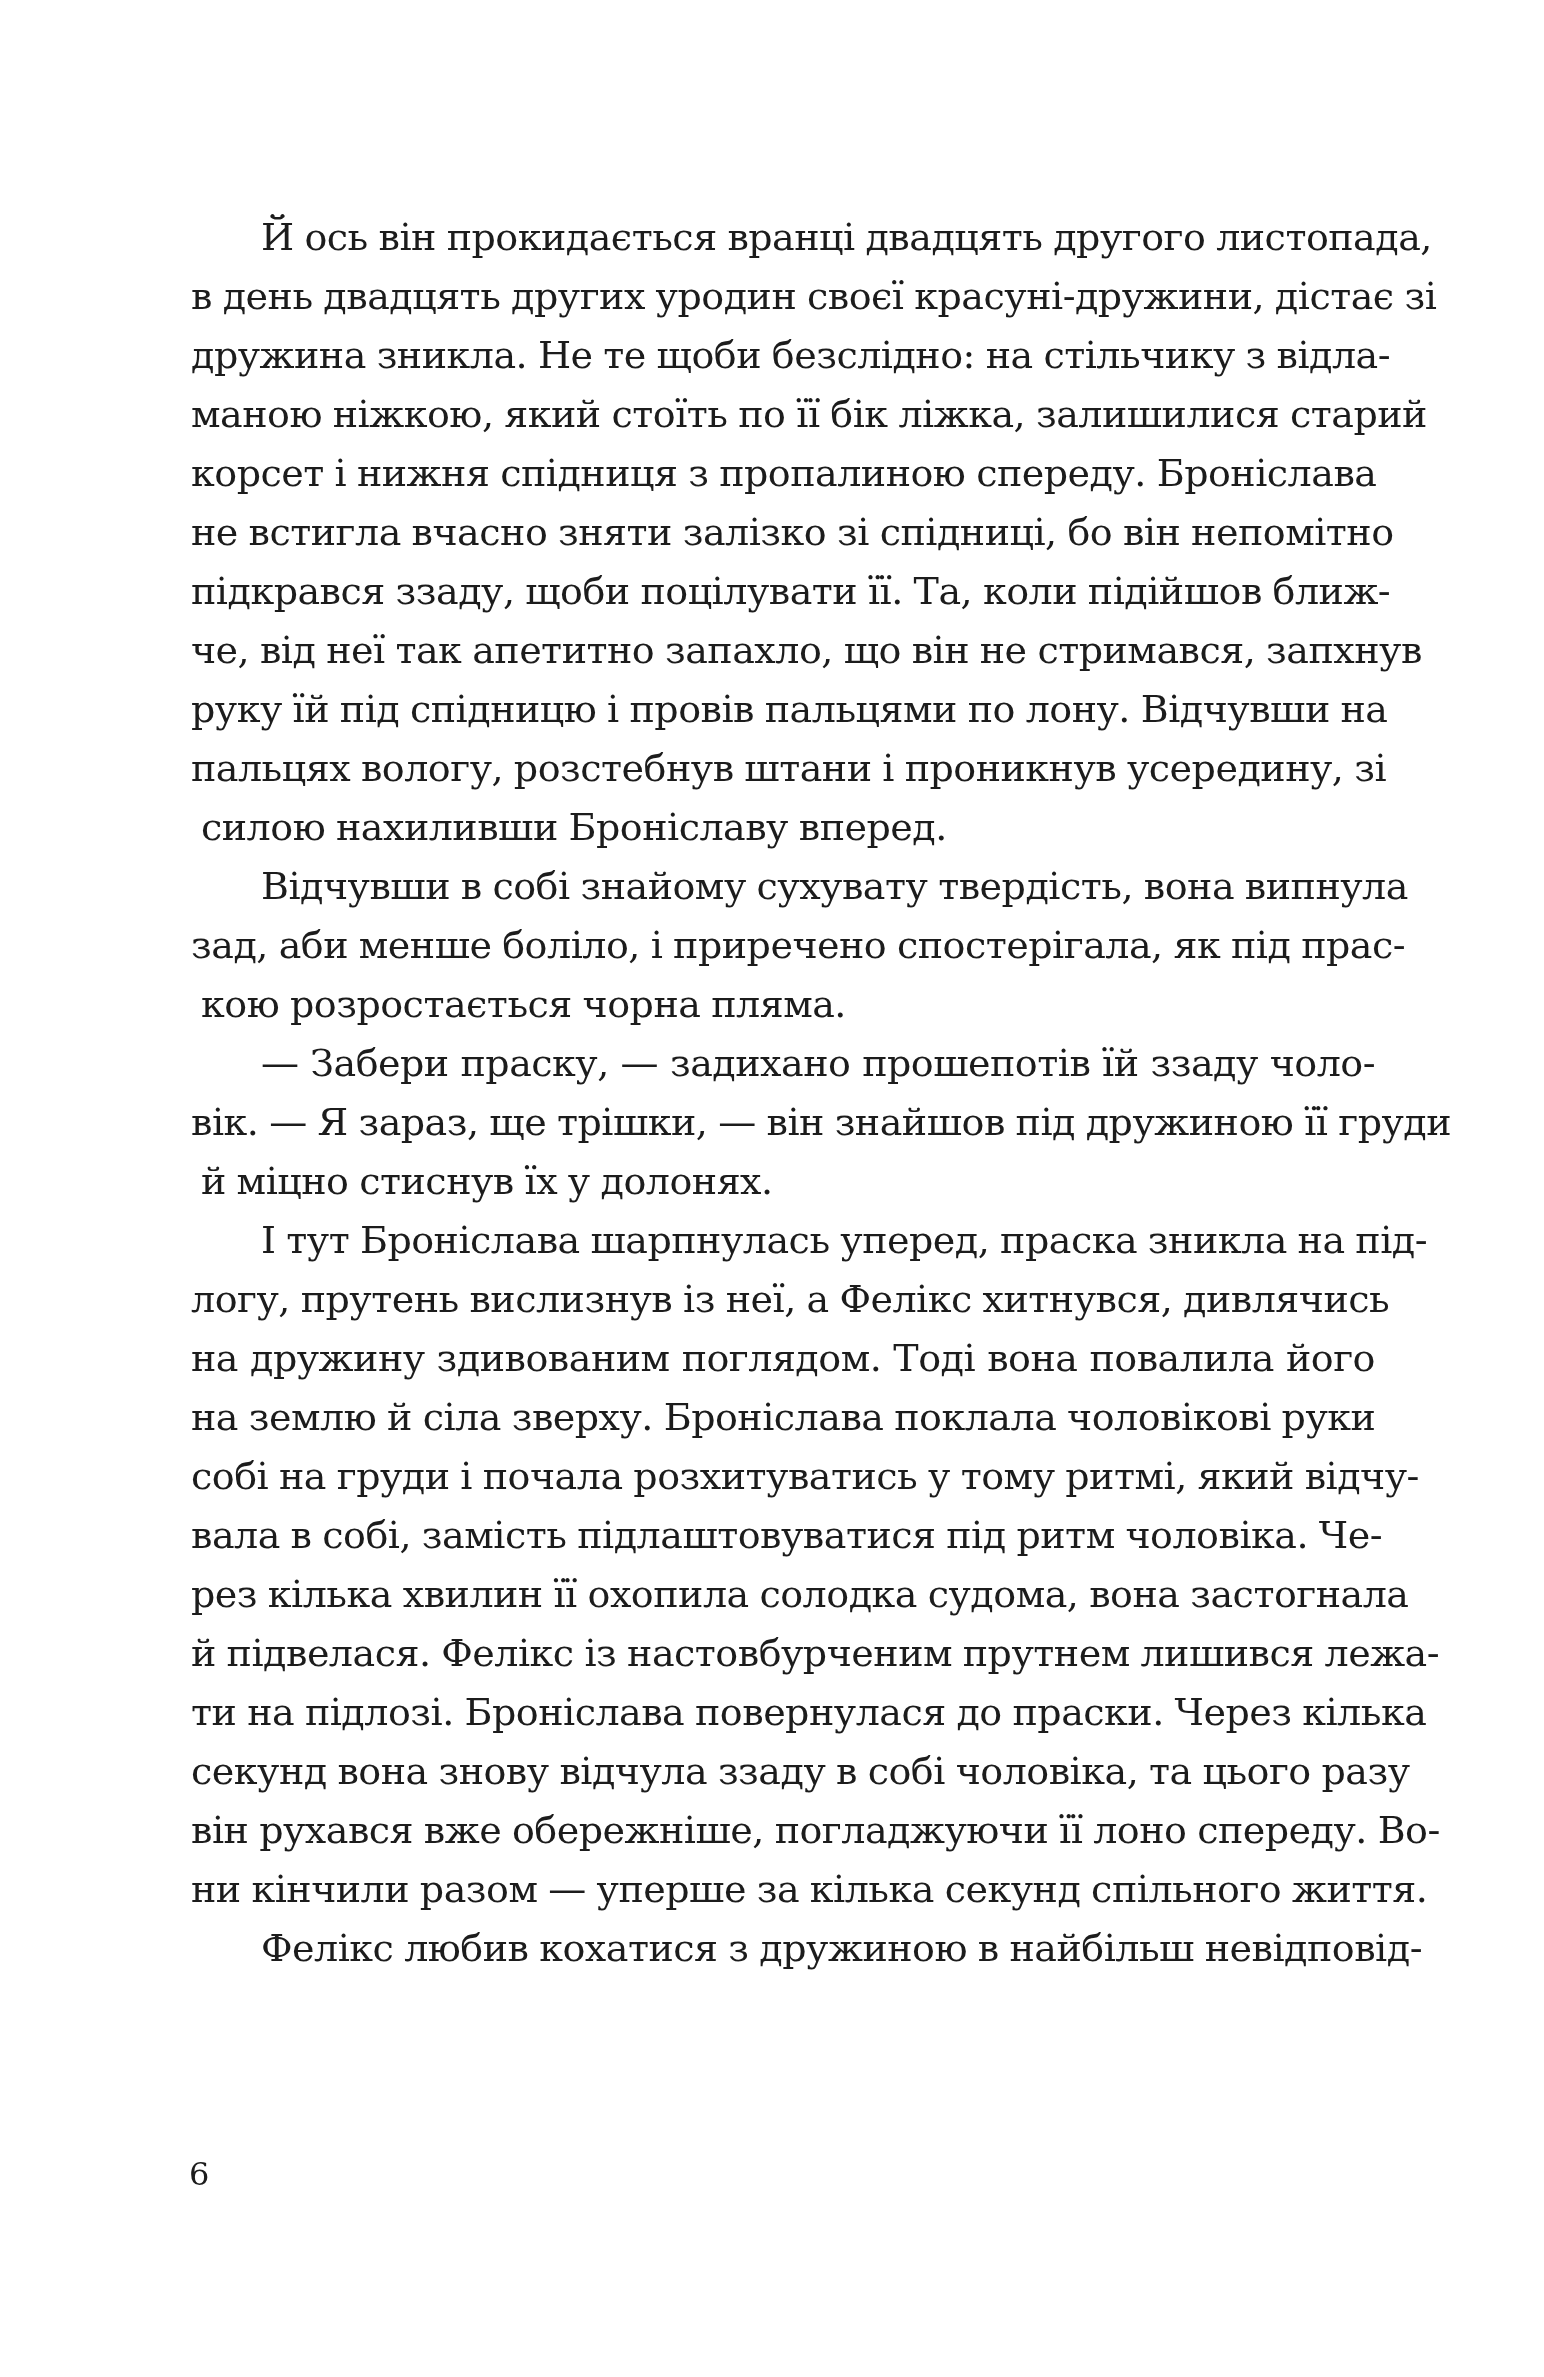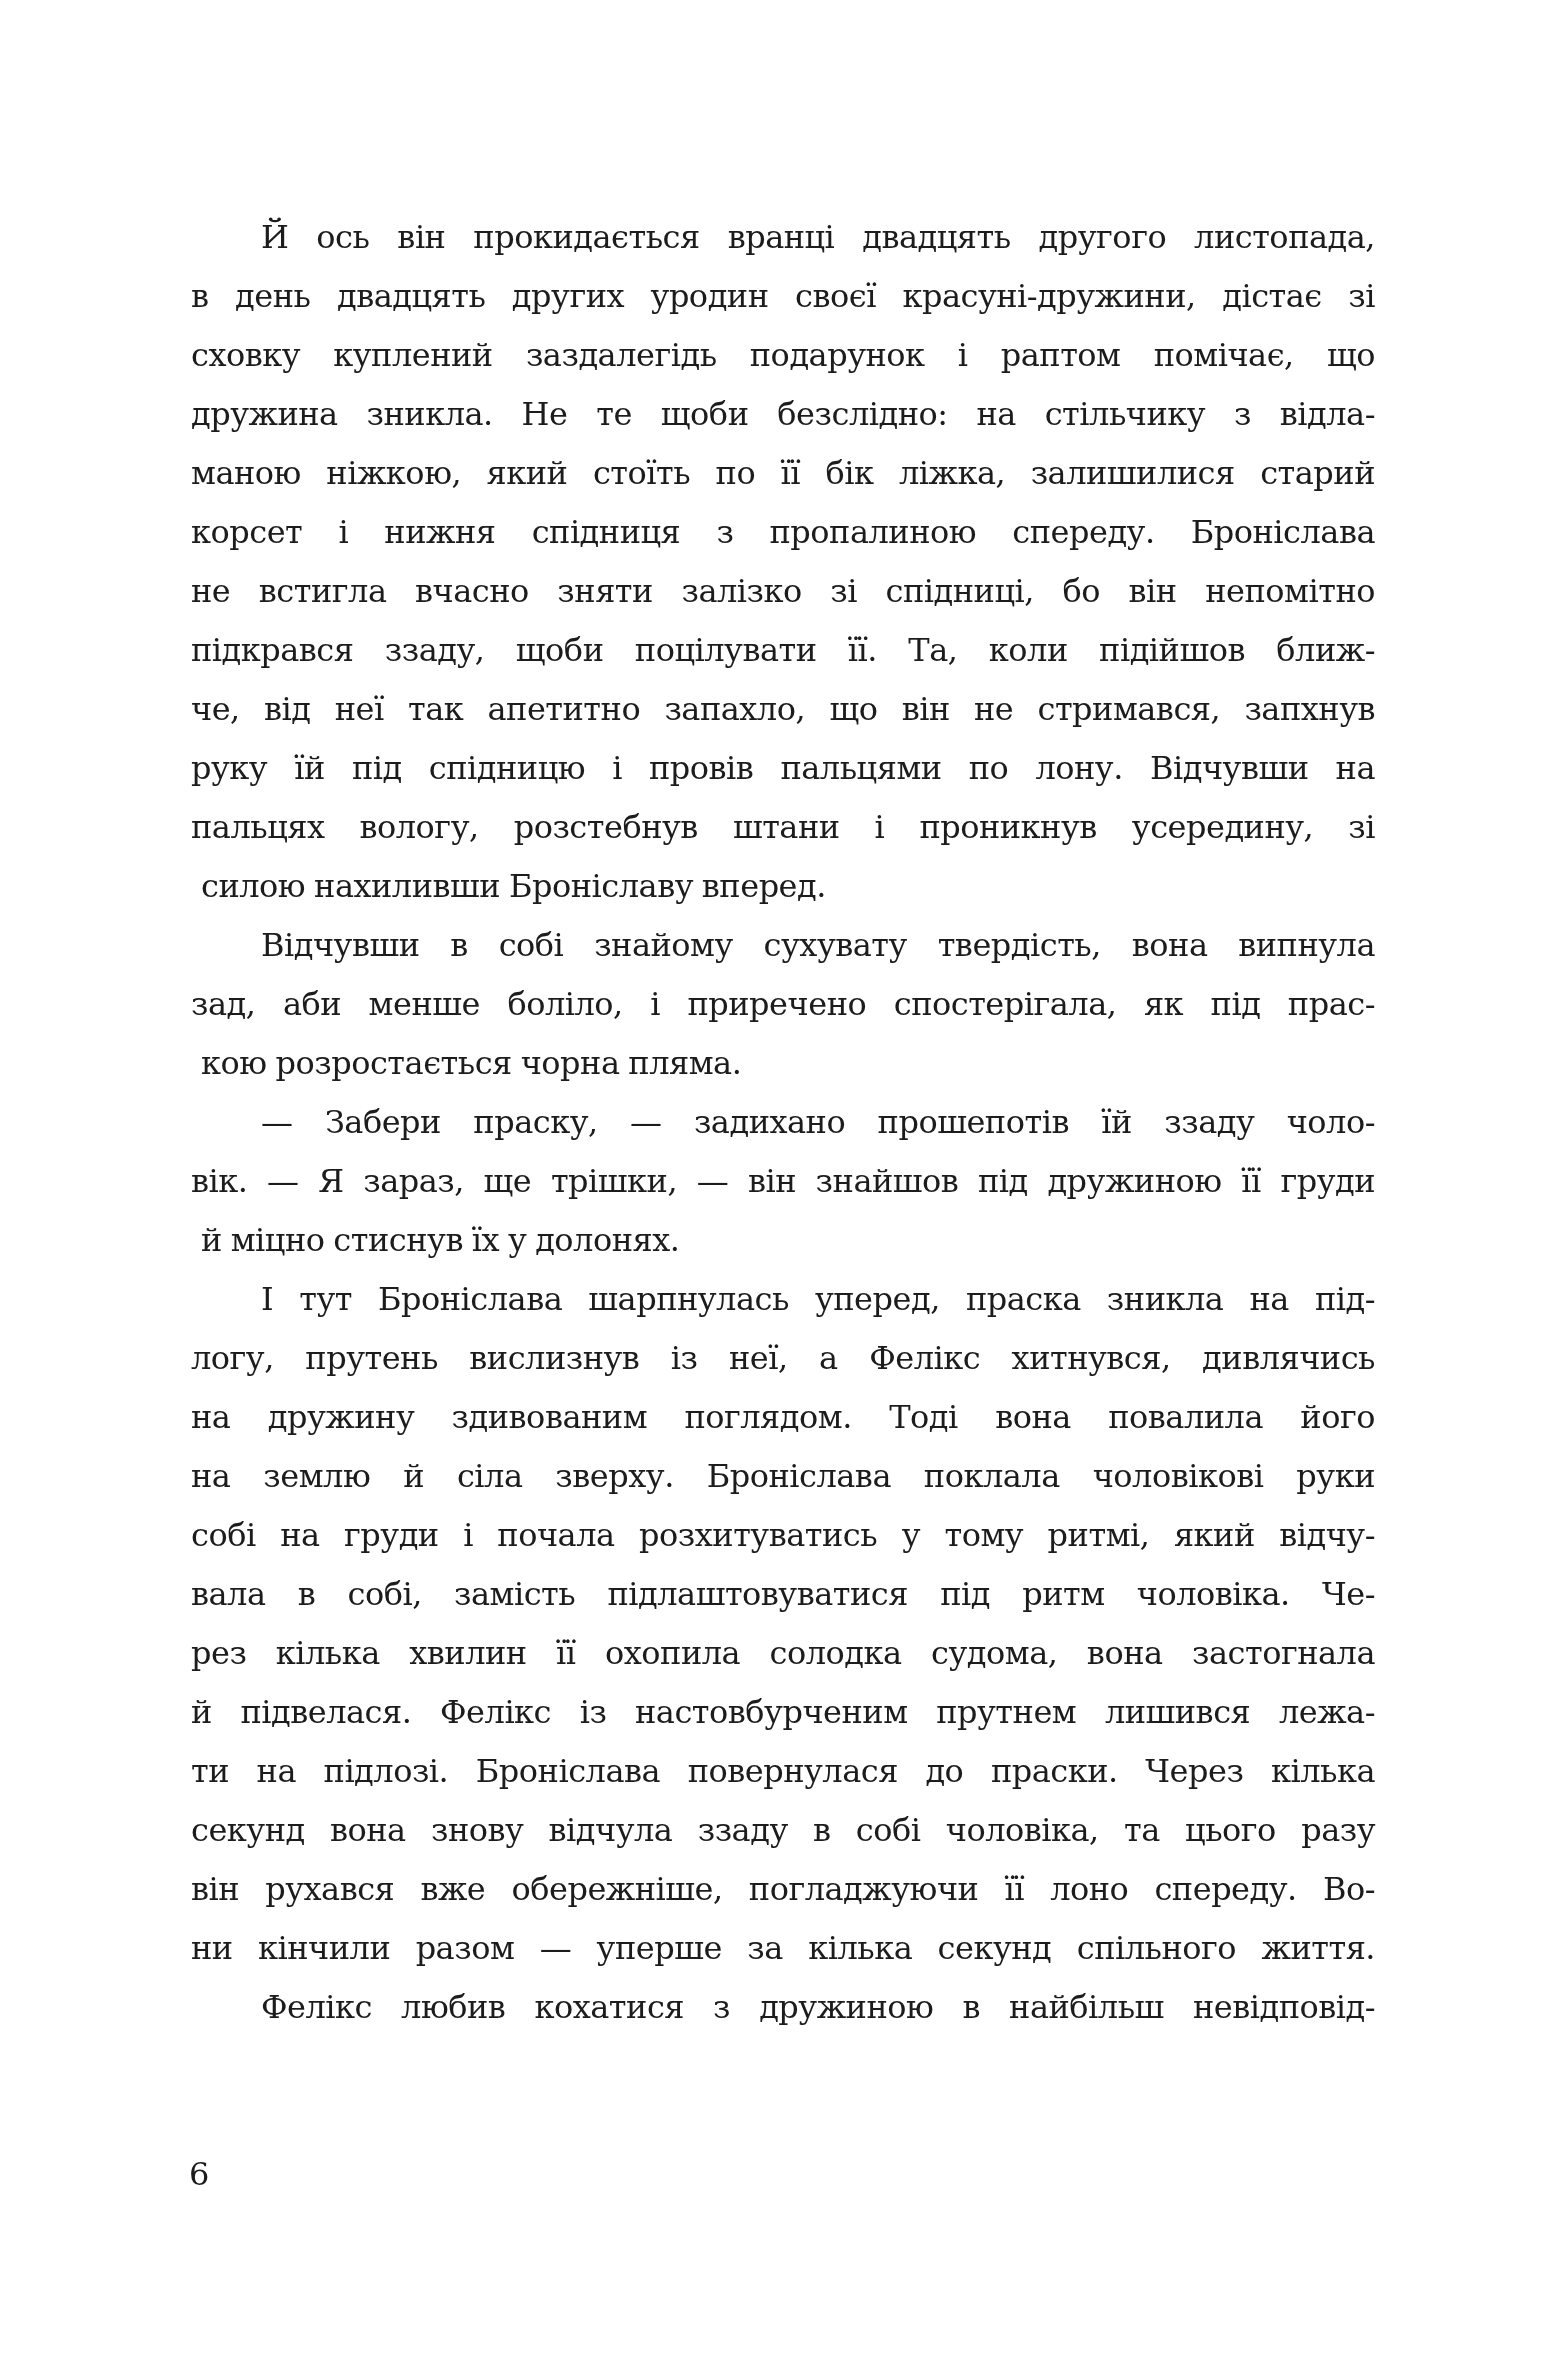--- a/index.html
+++ b/index.html
@@ -20,21 +20,21 @@
       width: 1545px;
       height: 2377px;
       background: #ffffff;
     }
     .text-block {
       position: absolute;
       left: 191px;
       top: 208px;
       width: 1184px;
       font-family: "DejaVu Serif", "Liberation Serif", serif;
-      font-size: 32px;
+      font-size: 38px;
       line-height: 59px;
       color: #1c1c1c;
     }
     .line {
       display: block;
       height: 59px;
       white-space: nowrap;
       text-align: justify;
       text-align-last: justify;
       letter-spacing: -0.5px;
@@ -59,21 +59,20 @@
   </style>
 </head>
 <body>
 
 <div class="page">
   <div class="text-block">
 
     <div>
       <span class="line indent">Й ось він прокидається вранці двадцять другого листопада,</span>
       <span class="line">в день двадцять других уродин своєї красуні-дружини, дістає зі</span>
-      <span class="line">сховку куплений заздалегідь подарунок і раптом помічає, що</span>
       <span class="line">дружина зникла. Не те щоби безслідно: на стільчику з відла-</span>
       <span class="line">маною ніжкою, який стоїть по її бік ліжка, залишилися старий</span>
       <span class="line">корсет і нижня спідниця з пропалиною спереду. Броніслава</span>
       <span class="line">не встигла вчасно зняти залізко зі спідниці, бо він непомітно</span>
       <span class="line">підкрався ззаду, щоби поцілувати її. Та, коли підійшов ближ-</span>
       <span class="line">че, від неї так апетитно запахло, що він не стримався, запхнув</span>
       <span class="line">руку їй під спідницю і провів пальцями по лону. Відчувши на</span>
       <span class="line">пальцях вологу, розстебнув штани і проникнув усередину, зі</span>
       <span class="line last">силою нахиливши Броніславу вперед.</span>
     </div>

